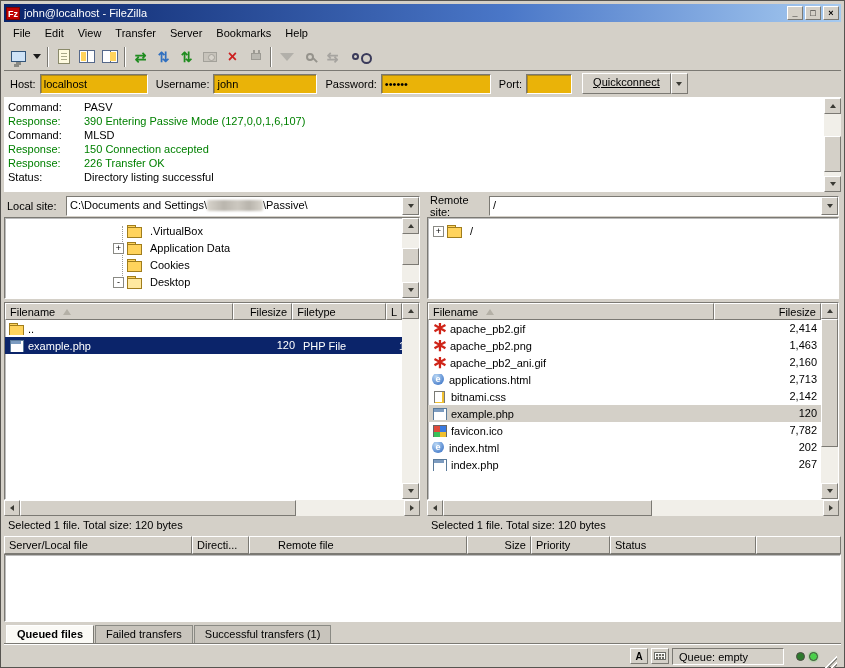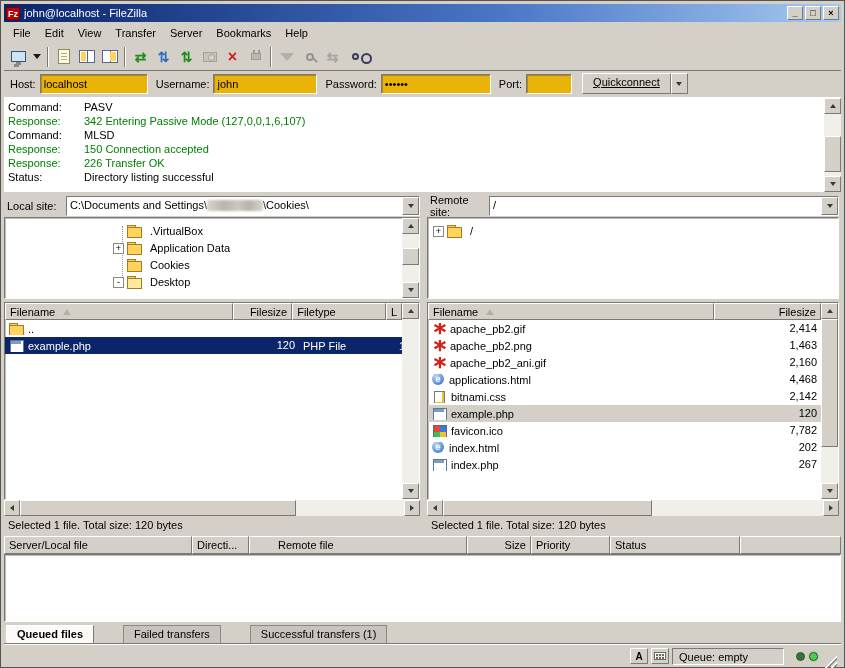--- a/index.html
+++ b/index.html
@@ -146,25 +146,25 @@
                    background:linear-gradient(#e04a3a,#e04a3a) 0 0/50% 50% no-repeat, linear-gradient(#3a7ae0,#3a7ae0) 100% 0/50% 50% no-repeat,
                               linear-gradient(#3ac05a,#3ac05a) 0 100%/50% 50% no-repeat, linear-gradient(#f0c030,#f0c030) 100% 100%/50% 50% no-repeat; }
   .fi-csspage::after { content:""; position:absolute; left:2px; top:0; width:9px; height:12px; background:#fff; border:1px solid #7a7a74; box-shadow:inset -3px -3px 0 -1px #f0c030; }
 
   .pane-status { height:18px; padding:3px 4px 0 4px; flex:0 0 auto; white-space:nowrap; overflow:hidden; }
 
   
   .queue { height:86px; display:flex; flex-direction:column; flex:0 0 auto; margin-top:2px; }
   .queue-header { height:18px; display:flex; background:#d4d0c8; flex:0 0 auto; }
   .qh { flex:0 0 auto; }
-  .q1 { width:188px; } .q2 { width:57px; } .q3 { width:218px;padding-left:28px; } .q4 { width:64px; justify-content:flex-end; } .q5 { width:79px; } .q6 { width:130px; } .qf { flex:1 1 auto; }
+  .q1 { width:188px; } .q2 { width:57px; } .q3 { width:218px;padding-left:28px; } .q4 { width:64px; justify-content:flex-end; } .q5 { width:79px; } .q6 { width:146px; } .qf { flex:1 1 auto; }
   .queue-list { flex:1; background:#fff; }
 
   
-  .tabs-row { height:21px; display:flex; align-items:flex-end; padding-left:2px; flex:0 0 auto;gap:28px; }
+  .tabs-row { height:21px; display:flex; align-items:flex-end; padding-left:2px; flex:0 0 auto; }
   .tab { padding:2px 10px 3px 10px; margin-right:1px; background:#c8c4bc; border:1px solid #8a8a84; border-bottom:none; }
   .tab.active { background:#fbfaf6; font-weight:bold; border-color:#fff #7b7973 #d4d0c8 #fff; position:relative; top:0; }
 
   
   .statusbar { height:25px; border-top:1px solid #7b7973; box-shadow:0 1px 0 #fff inset; display:flex; align-items:center; padding:0 4px; flex:0 0 auto; }
   .sb-spacer { flex:1; }
   .sb-icon { width:18px; height:16px; display:flex; align-items:center; justify-content:center; margin-right:3px; background:#d4d0c8; font-weight:bold; font-size:10px; }
   .kbd-glyph { width:12px; height:8px; background:#e8e6e0; border:1px solid #6a6a64; box-shadow:inset 0 0 0 1px #fff; position:relative; }
   .kbd-glyph::after { content:""; position:absolute; left:1px; top:1px; width:2px; height:2px; background:#6a6a64; box-shadow:3px 0 0 #6a6a64,6px 0 0 #6a6a64,0 3px 0 #6a6a64,3px 3px 0 #6a6a64,6px 3px 0 #6a6a64; }
   .sb-queue { min-width:112px; height:17px; padding:2px 6px; margin-right:8px; background:#d4d0c8; }
@@ -264,21 +264,21 @@
   </div>
 
   <div class="logpane">
     <div class="logbox">
       <div class="log-line">
           <span class="log-label c-cmd">Command:</span>
           <span class="c-cmd">PASV</span>
         </div>
       <div class="log-line">
           <span class="log-label c-resp">Response:</span>
-          <span class="c-resp">342 Entering Passive Mode (127,0,0,1,6,107)</span>
+          <span class="c-resp">390 Entering Passive Mode (127,0,0,1,6,107)</span>
         </div>
       <div class="log-line">
           <span class="log-label c-cmd">Command:</span>
           <span class="c-cmd">MLSD</span>
         </div>
       <div class="log-line">
           <span class="log-label c-resp">Response:</span>
           <span class="c-resp">150 Connection accepted</span>
         </div>
       <div class="log-line">
@@ -302,21 +302,21 @@
         </span>
     </div>
   </div>
 
   <div class="main">
 
     <div class="pane left">
       <div class="site-row">
         <span class="site-label">Local site:</span>
         <span class="combo field">
-          <span class="val"><span>C:\Documents and Settings\</span><span class="blur-patch"></span><span>\Cookies\</span></span>
+          <span class="val"><span>C:\Documents and Settings\</span><span class="blur-patch"></span><span>\Passive\</span></span>
           <span class="drop raised">
               <span class="arr arr-down"></span>
             </span>
         </span>
       </div>
       <div class="treebox field">
         <div class="treebody">
           <div class="rail"></div>
           <div class="tree-row lvl">
             <span class="exp hidden"></span>
@@ -457,21 +457,21 @@
                   <span class="fi fi-burst"></span>
                   <span>apache_pb2_ani.gif</span>
                 </span>
               <span class="cell rc-size num">2,160</span>
             </div>
             <div class="list-row">
               <span class="cell rc-name">
                   <span class="fi fi-globe"></span>
                   <span>applications.html</span>
                 </span>
-              <span class="cell rc-size num">4,468</span>
+              <span class="cell rc-size num">2,713</span>
             </div>
             <div class="list-row">
               <span class="cell rc-name">
                   <span class="fi fi-csspage"></span>
                   <span>bitnami.css</span>
                 </span>
               <span class="cell rc-size num">2,142</span>
             </div>
             <div class="list-row sel-inactive">
               <span class="cell rc-name">

